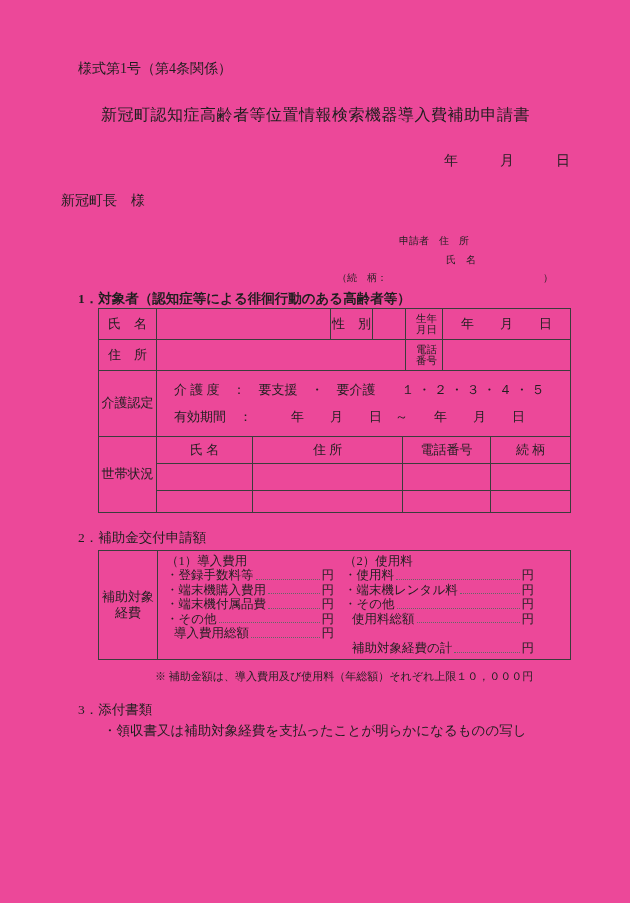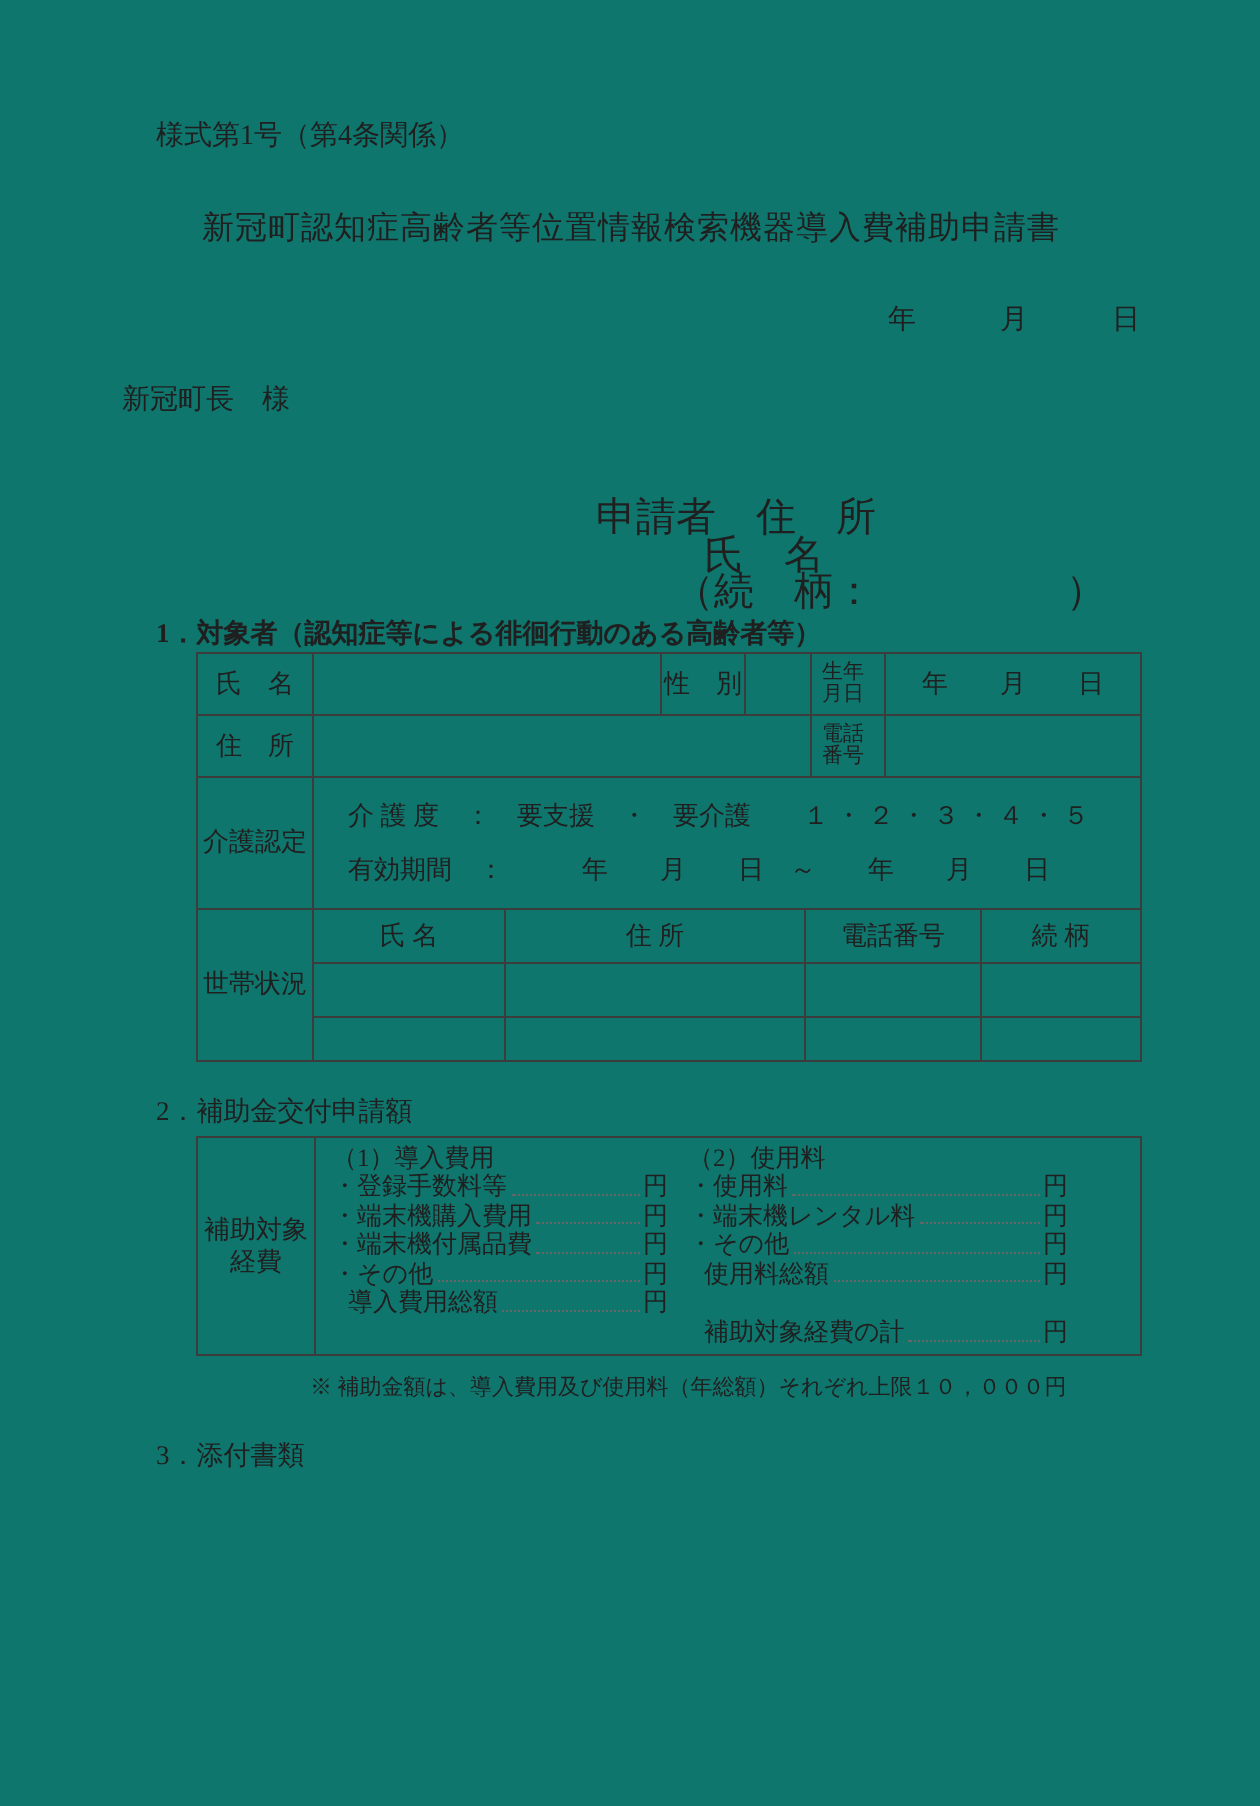--- a/index.html
+++ b/index.html
@@ -1,35 +1,35 @@
 <!DOCTYPE html>
 <html><head>
 <meta charset="utf-8">
 <style>
   html,body { margin:0; padding:0; background:#e8e8e8; }
   .page {
     position:relative;
     width:630px; height:903px;
     margin:0 auto;
-    background:#0f766e;
+    background:#ec4899;
     font-family:"Liberation Serif","DejaVu Serif",serif;
     color:#1f1f1f;
     overflow:hidden;
   }
   .content { padding:60px 60px 0 61px; }
 
   .form-number { padding-left:17px; font-size:14px; line-height:18px; }
 
   .doc-title { margin-top:26px; text-align:center; font-size:16px; line-height:22px; letter-spacing:0.5px; }
 
   .date-line { margin-top:26px; text-align:right; font-size:14px; line-height:18px; }
 
   .addressee { margin-top:22px; font-size:14px; line-height:18px; }
 
-  .applicant { margin-top:40px; font-size:20px; line-height:18.5px; }
+  .applicant { margin-top:22px; font-size:10px; line-height:18.5px;text-align:center; }
   .applicant .row1 { padding-left:237px; }
   .applicant .row2 { padding-left:291px; }
   .applicant .row3 { padding-left:276px; display:flex; width:492px; box-sizing:border-box; }
   .applicant .row3 .gap { flex:1; }
 
   .body-text { margin-top:8px; width:512px; font-size:13px; line-height:24.5px; }
   .body-text p { margin:0; }
 
   .sec-heading { padding-left:17px; font-size:13.5px; line-height:18px; }
   .sec1-heading { margin-top:2px;font-weight:bold; }
@@ -37,21 +37,21 @@
   .sec3-heading { margin-top:18px; }
 
   table { border-collapse:collapse; table-layout:fixed; }
   td { border:1px solid #3c3c3c; padding:0; font-size:13px; overflow:hidden; }
 
   .t1a, .t1b, .t2 { margin-left:37px; width:472px; }
   .t1b { margin-top:-1px; }
   .t2  { margin-top:3px; }
 
   .lbl { text-align:center; }
-  .small-lbl { font-size:10.5px; line-height:11px; text-align:left; padding:0 5px; }
+  .small-lbl { font-size:10.5px; line-height:11px; text-align:right; padding:0 5px; }
   .center { text-align:center; }
   .h30 td { height:30px; }
   .h26 td { height:26px; }
   .h21 td { height:21px; }
 
   .care-cell { vertical-align:middle; padding-left:17px; font-size:13px; line-height:27px; }
   .care-cell div { white-space:nowrap; }
 
   .hh { text-align:center; font-size:13px; }
 
@@ -239,15 +239,16 @@
             </div>
           </div>
         </td>
       </tr>
     </tbody>
       </table>
 
     <div class="t2-note">※ 補助金額は、導入費用及び使用料（年総額）それぞれ上限１０，０００円</div>
 
     <div class="sec-heading sec3-heading">3．添付書類</div>
+    <div class="attach-item">・領収書又は補助対象経費を支払ったことが明らかになるものの写し</div>
 
   </div>
 </div>
 
 </body></html>

